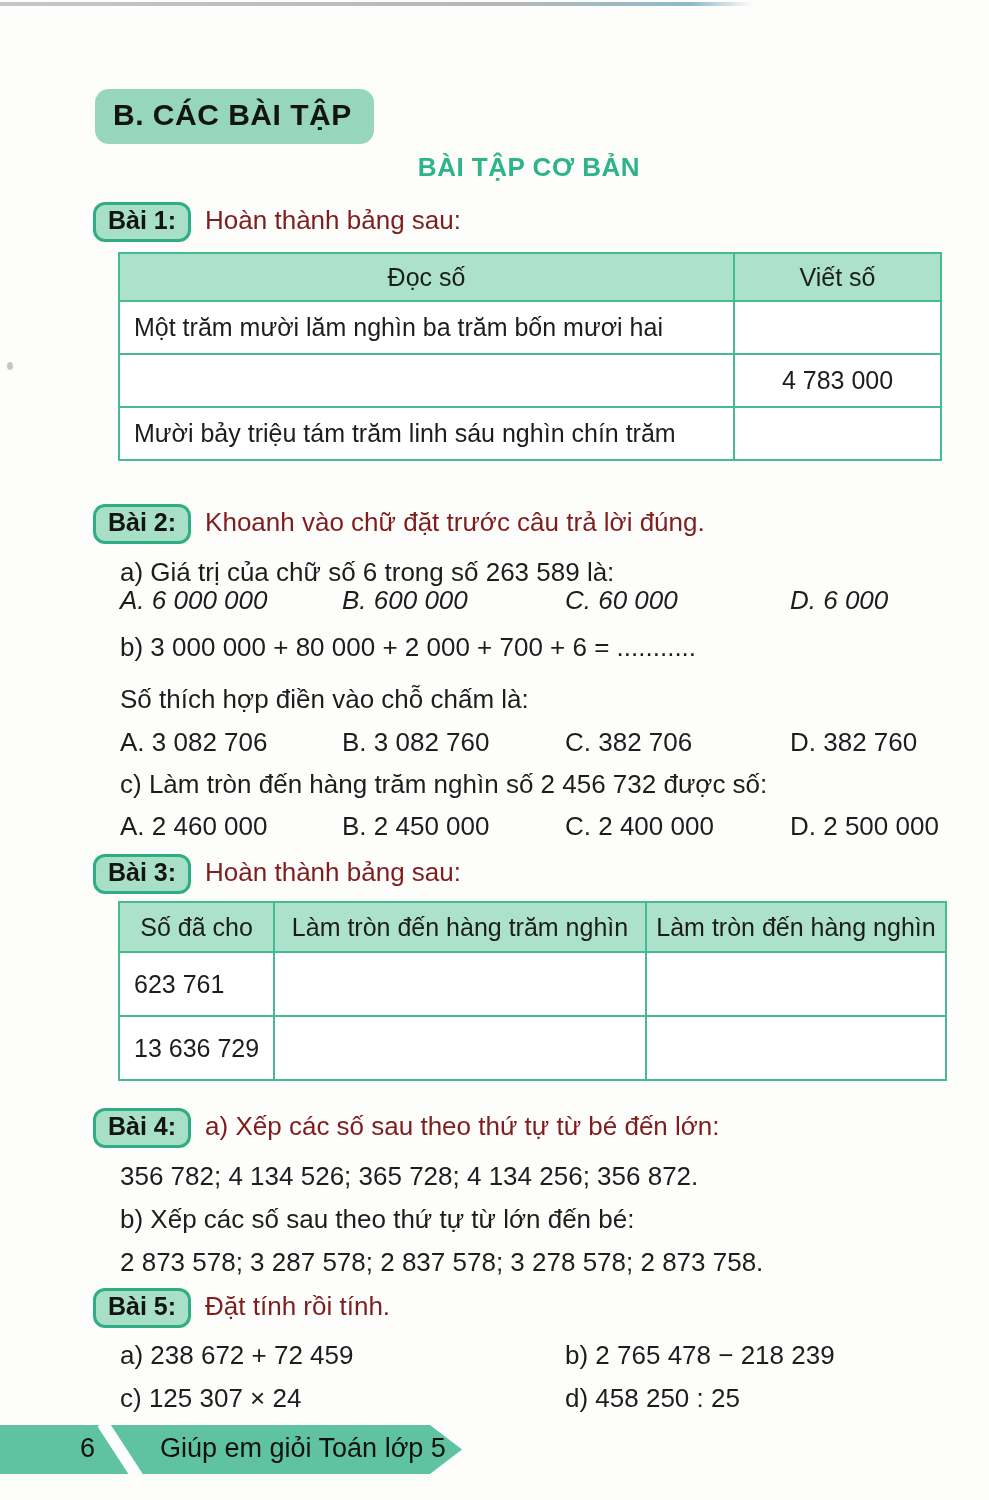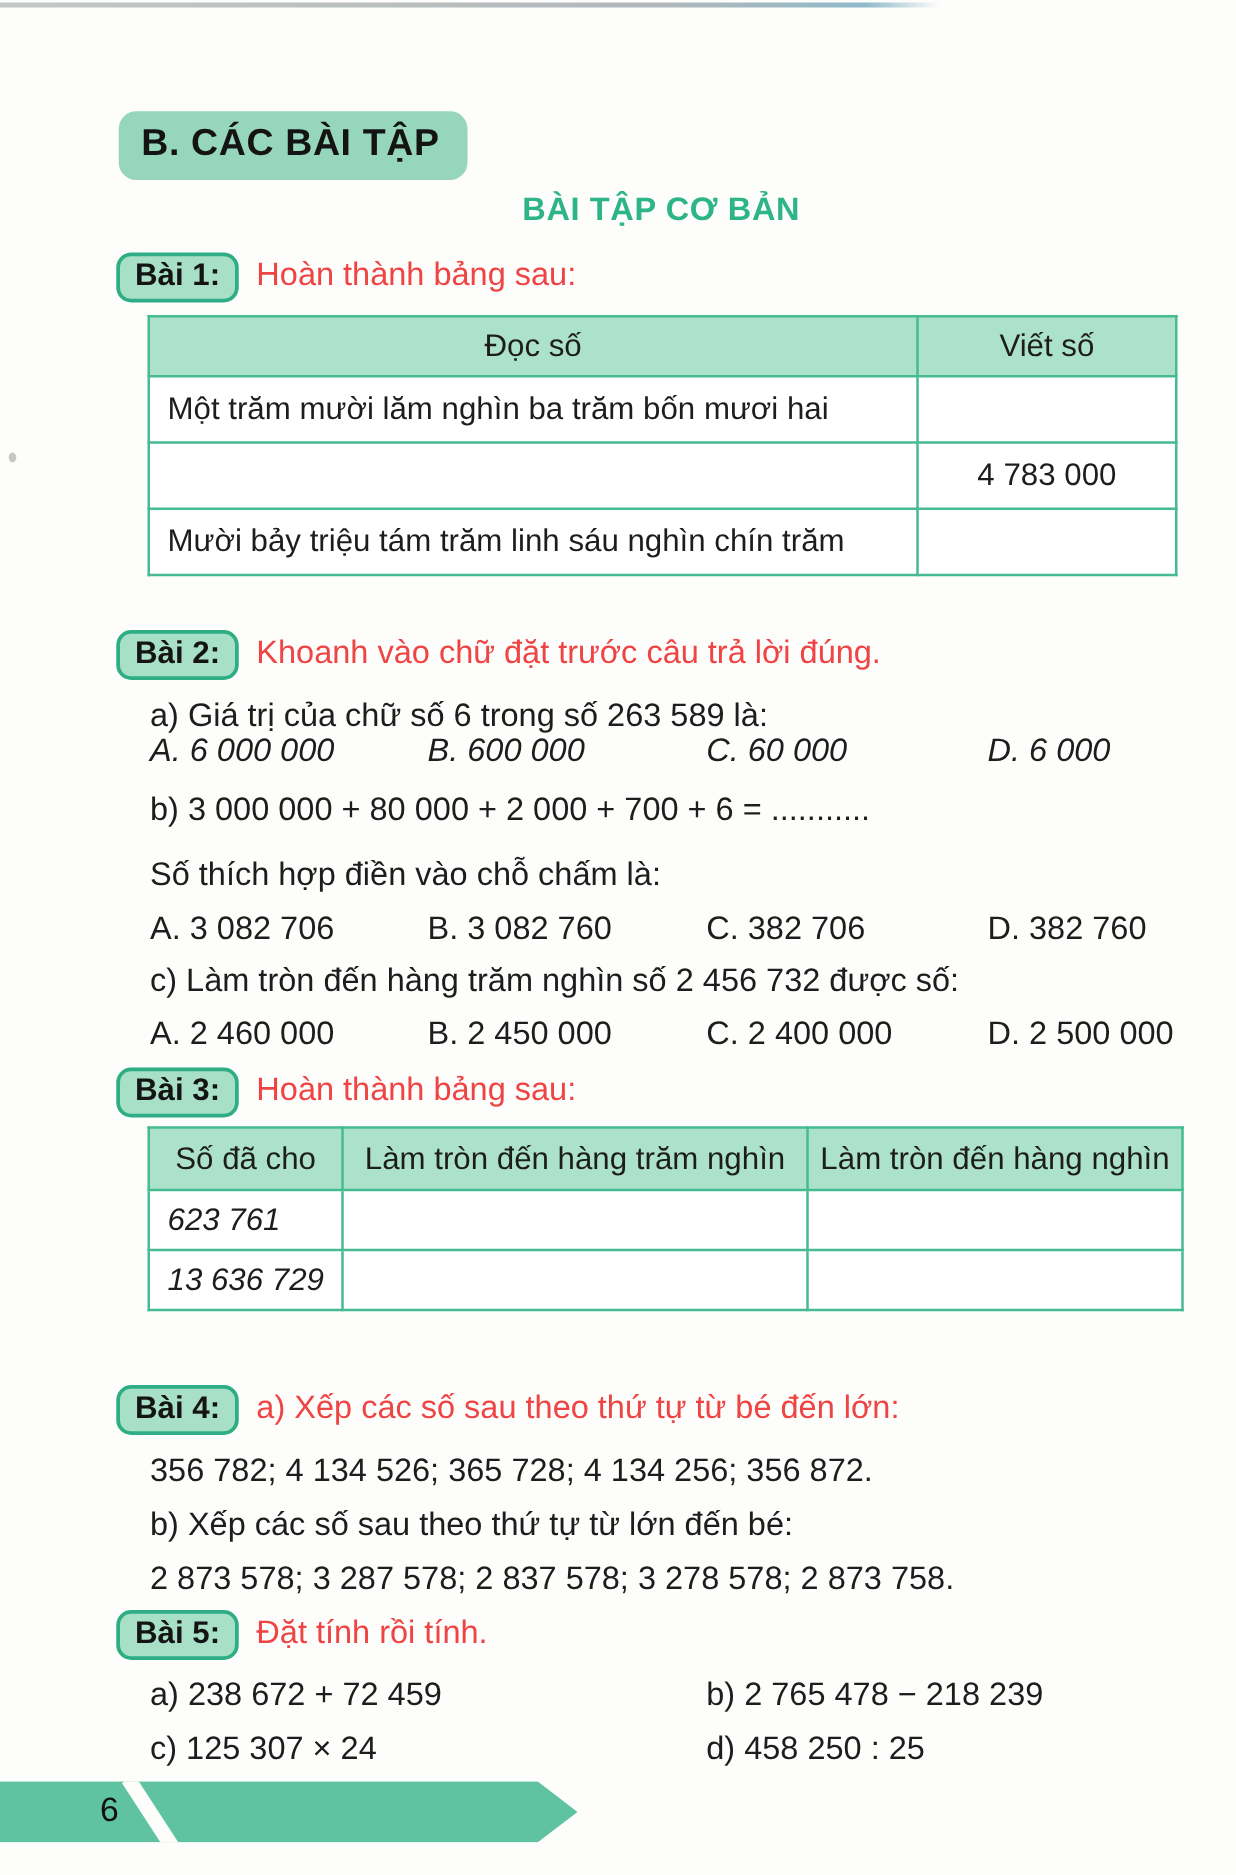--- a/index.html
+++ b/index.html
@@ -41,35 +41,35 @@
   .badge {
     display:inline-block;
     background:#a7dfc7;
     border:3px solid #2fae86;
     border-radius:12px;
     padding:1px 12px 4px 12px;
     font-weight:700; font-size:25px; color:#141414;
     white-space:nowrap;
   }
   .ex-header { white-space:nowrap; }
-  .ex-header .prompt { margin-left:14px; font-size:26px; color:#ef4444; }
+  .ex-header .prompt { margin-left:14px; font-size:26px; color:#7f1d1d; }
 
   .body-line { font-size:26px; color:#1d1d1d; white-space:nowrap; }
 
   
   table.ex-table { border-collapse:collapse; table-layout:fixed; background:#fff; }
   table.ex-table th, table.ex-table td { border:2px solid #46ba92; font-size:25px; }
   table.ex-table th { background:#ace1cc; font-weight:400; text-align:center;margin-left:12px; }
   td.l { text-align:left; padding-left:14px; }
   td.c { text-align:center; }
 
   #table1 thead tr { height:48px; }
   #table1 tbody tr { height:53px; }
   #table2 thead tr { height:50px; }
-  #table2 tbody tr { height:48px;font-style:italic; }
+  #table2 tbody tr { height:64px; }
 
   
   .options { position:absolute; width:830px; height:32px; }
   .opt { position:absolute; top:0; font-size:26px; white-space:nowrap; }
   .opt.o1 { left:0; }
   .opt.o2 { left:222px; }
   .opt.o3 { left:445px; }
   .opt.o4 { left:670px;text-align:right; }
 
   
@@ -212,15 +212,16 @@
     <span class="opt o3">b) 2 765 478 − 218 239</span>
   </div>
   <div class="options" style="left:120px; top:1383px;">
     <span class="opt o1">c) 125 307 × 24</span>
     <span class="opt o3">d) 458 250 : 25</span>
   </div>
 
   <div class="footer-banner">
     <span class="footer-page-num">6</span>
     <div class="footer-slash"></div>
+    <span class="footer-title">Giúp em giỏi Toán lớp 5</span>
   </div>
 
 </div>
 
 </body></html>

